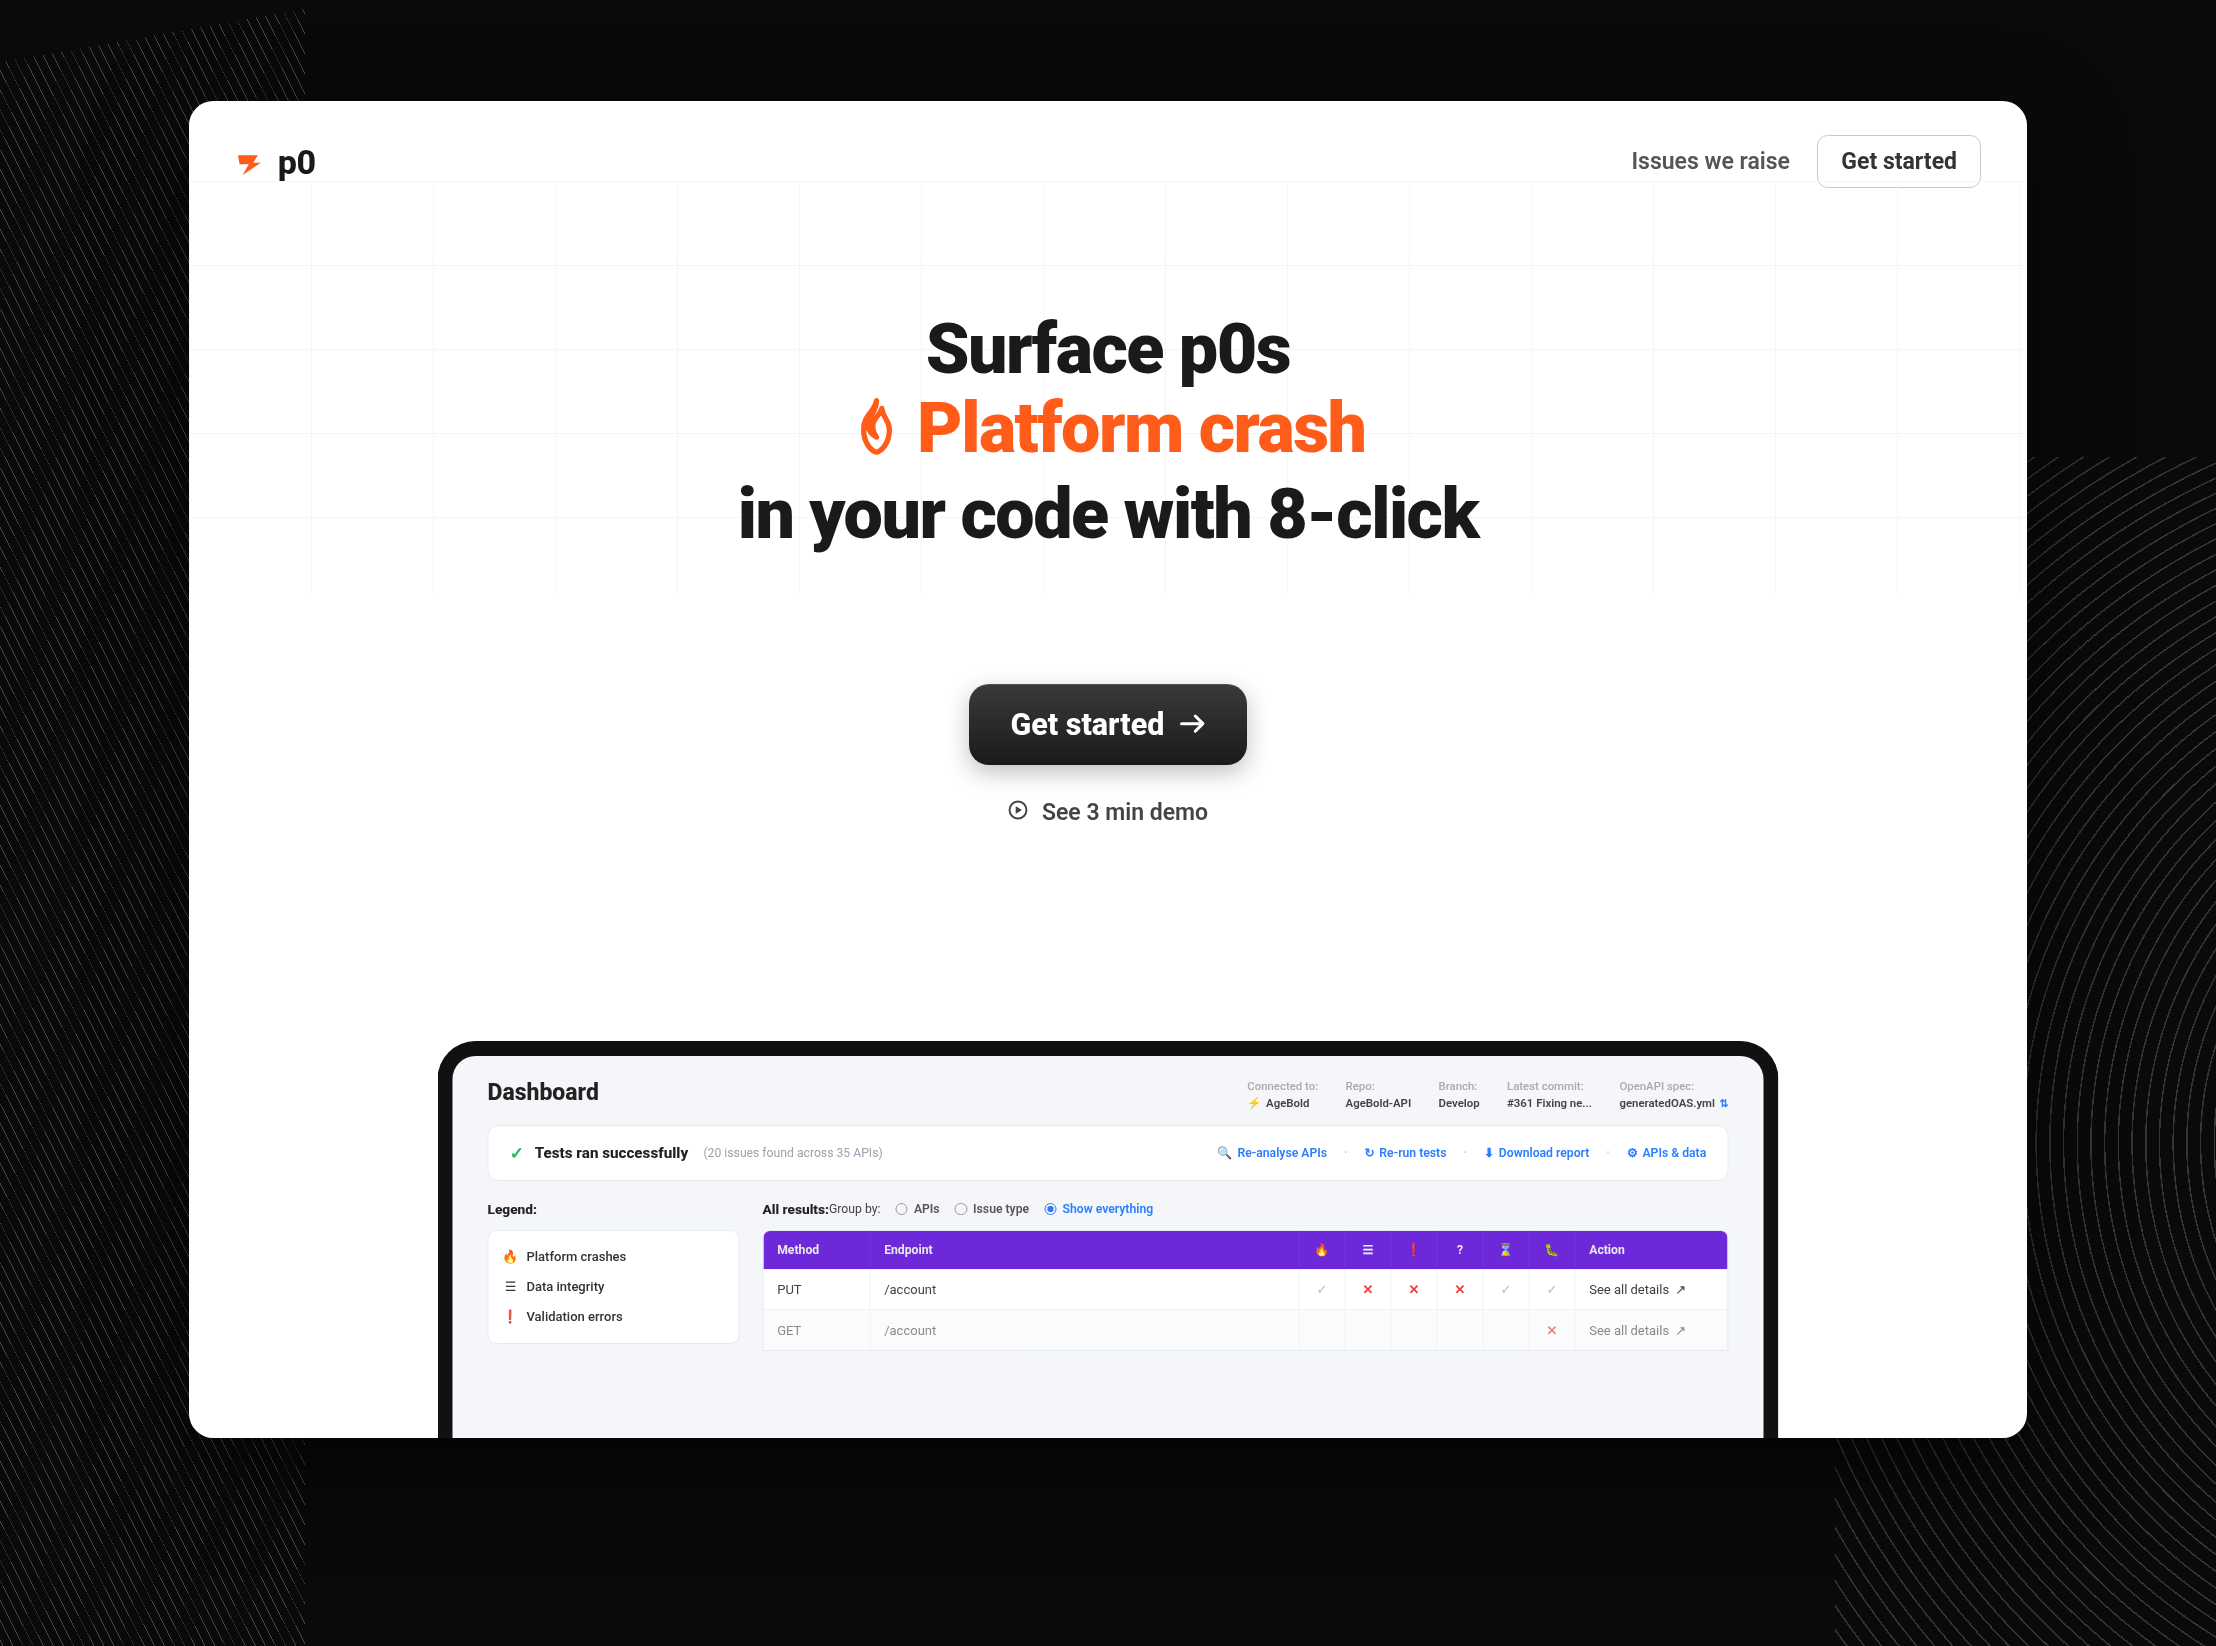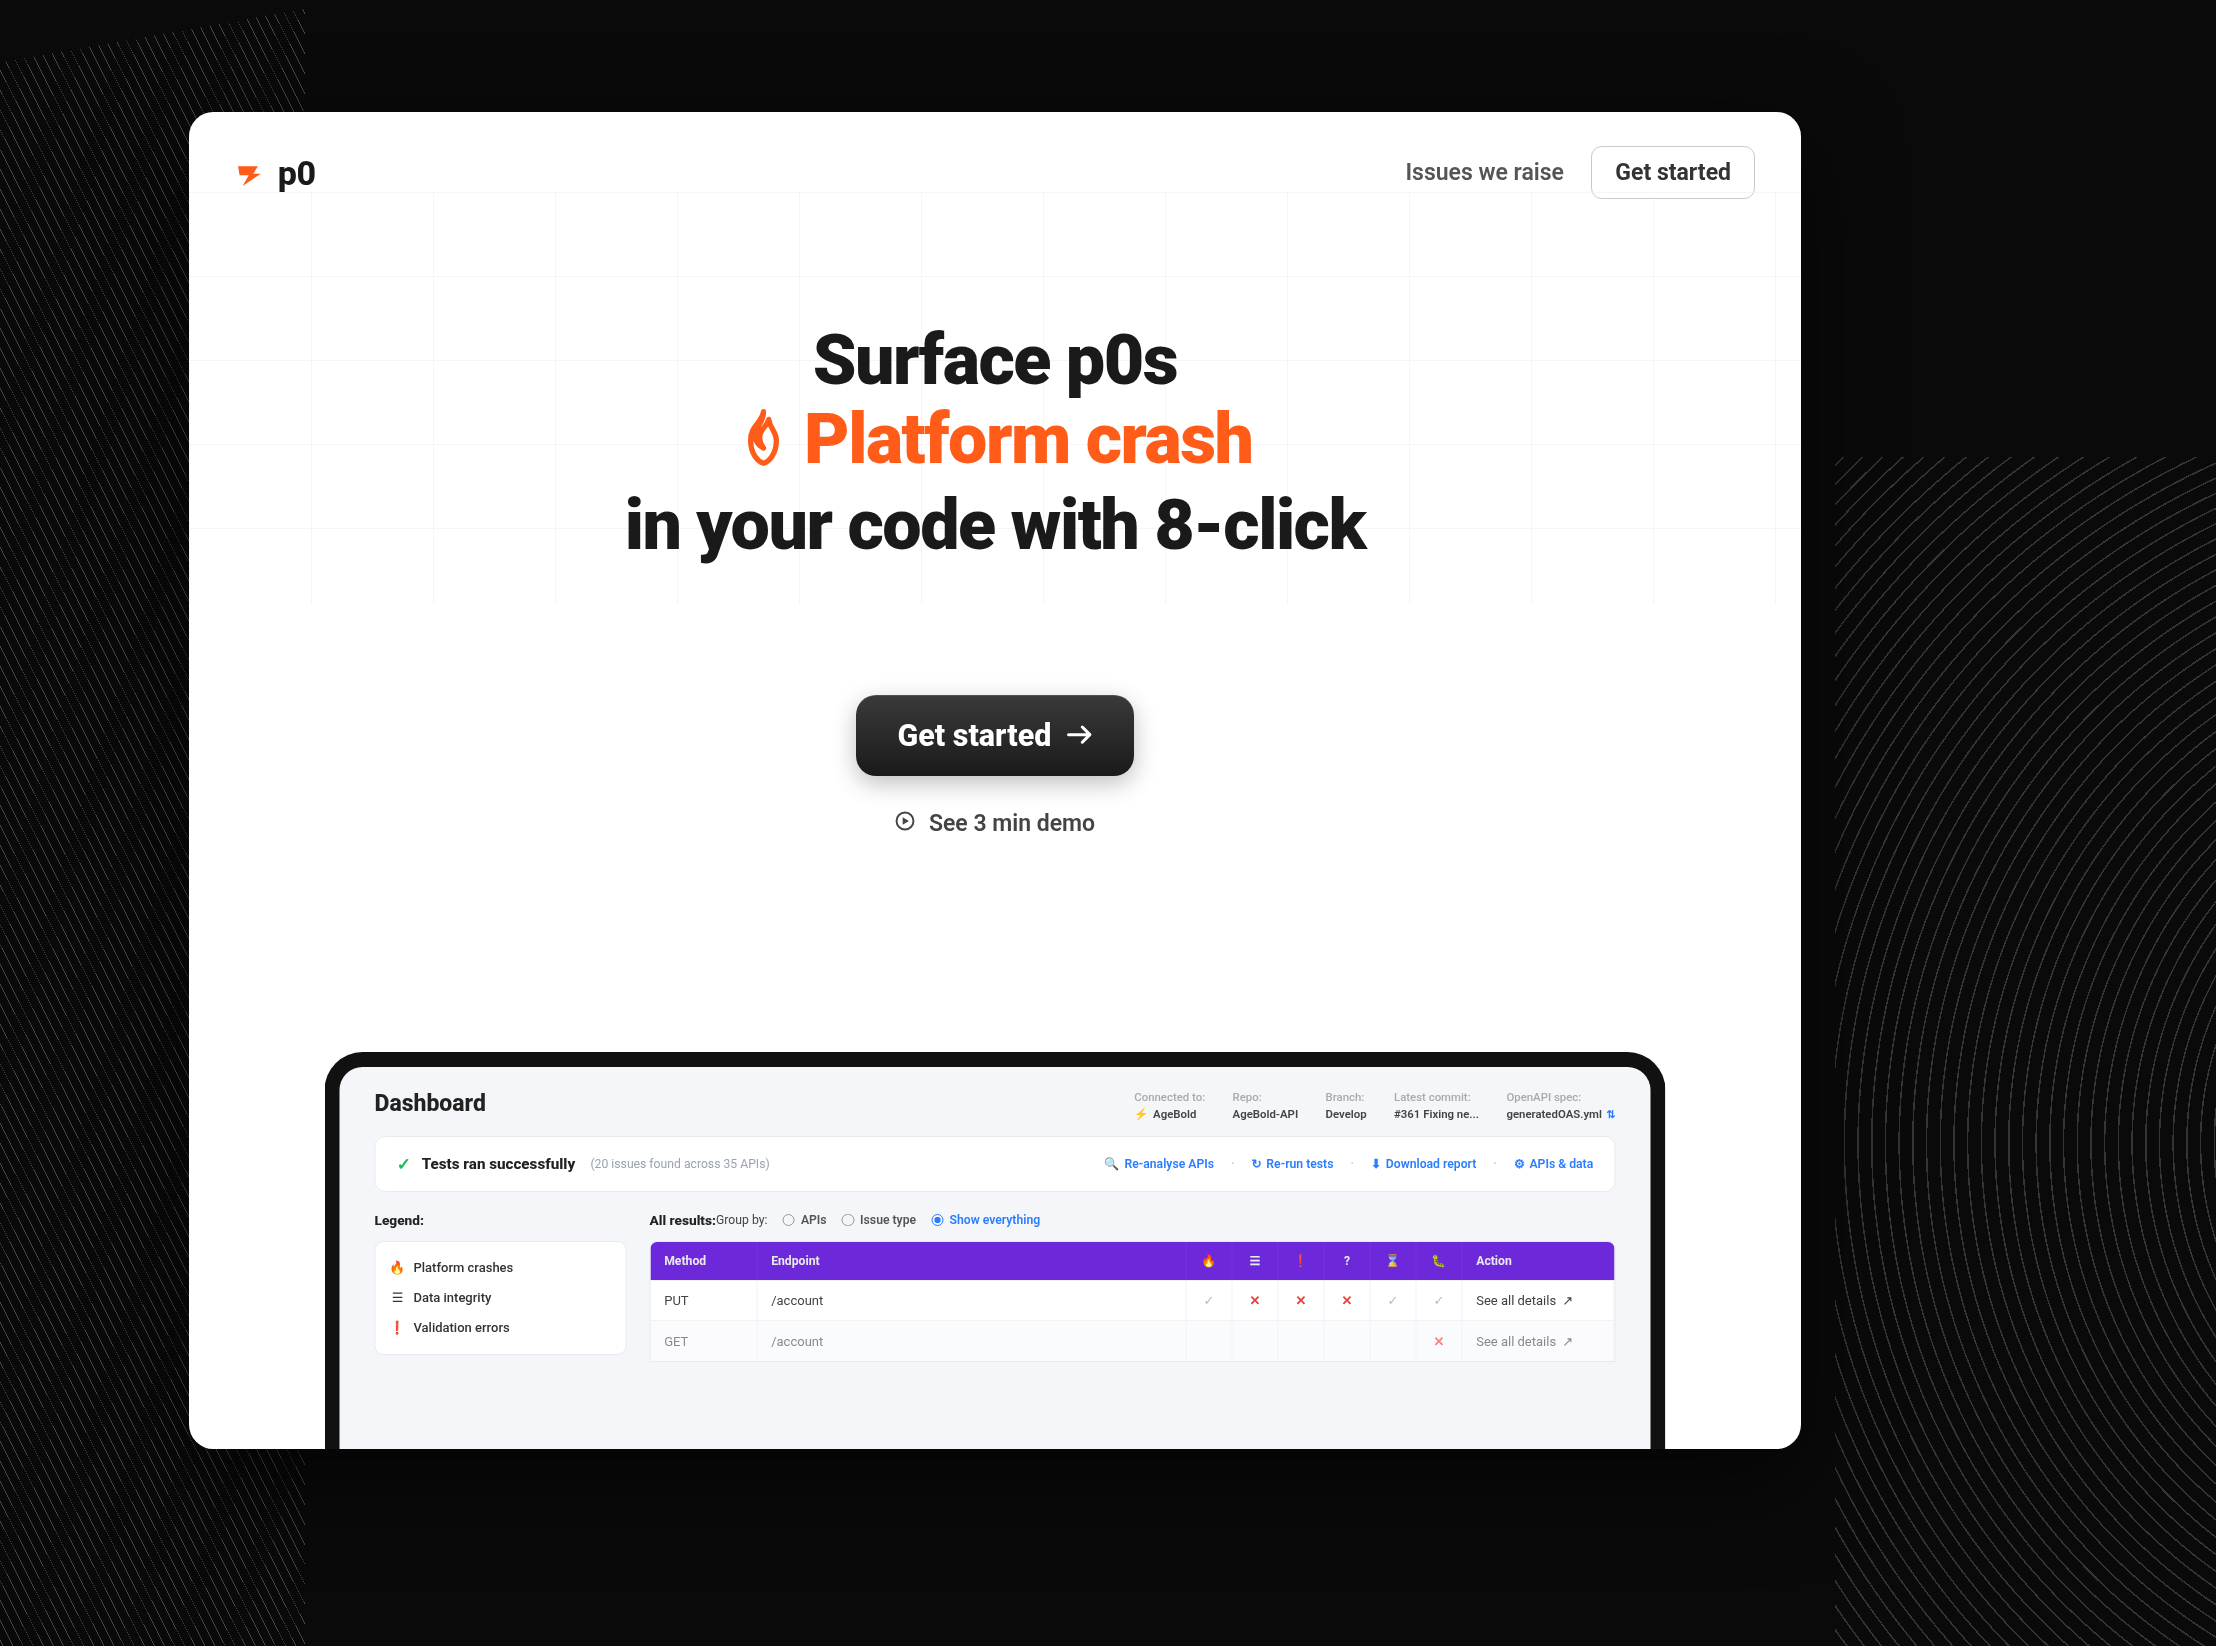--- a/index.html
+++ b/index.html
@@ -46,22 +46,22 @@
         transparent 4.6px,
         rgba(180,180,180,0.25) 4.6px,
         rgba(180,180,180,0.25) 6.1px,
         transparent 6.1px,
         transparent 13.7px
       );
     }
     .browser-card {
       position: absolute;
       left: 189px;
-      top: 112px;
-      width: 1612px;
+      top: 101px;
+      width: 1838px;
       height: 1337px;
       background: #fff;
       border-radius: 24.4px;
       box-shadow: 0 30.5px 91px rgba(0,0,0,0.6);
       overflow: hidden;
     }
     
     .header {
       display: flex;
       justify-content: space-between;

